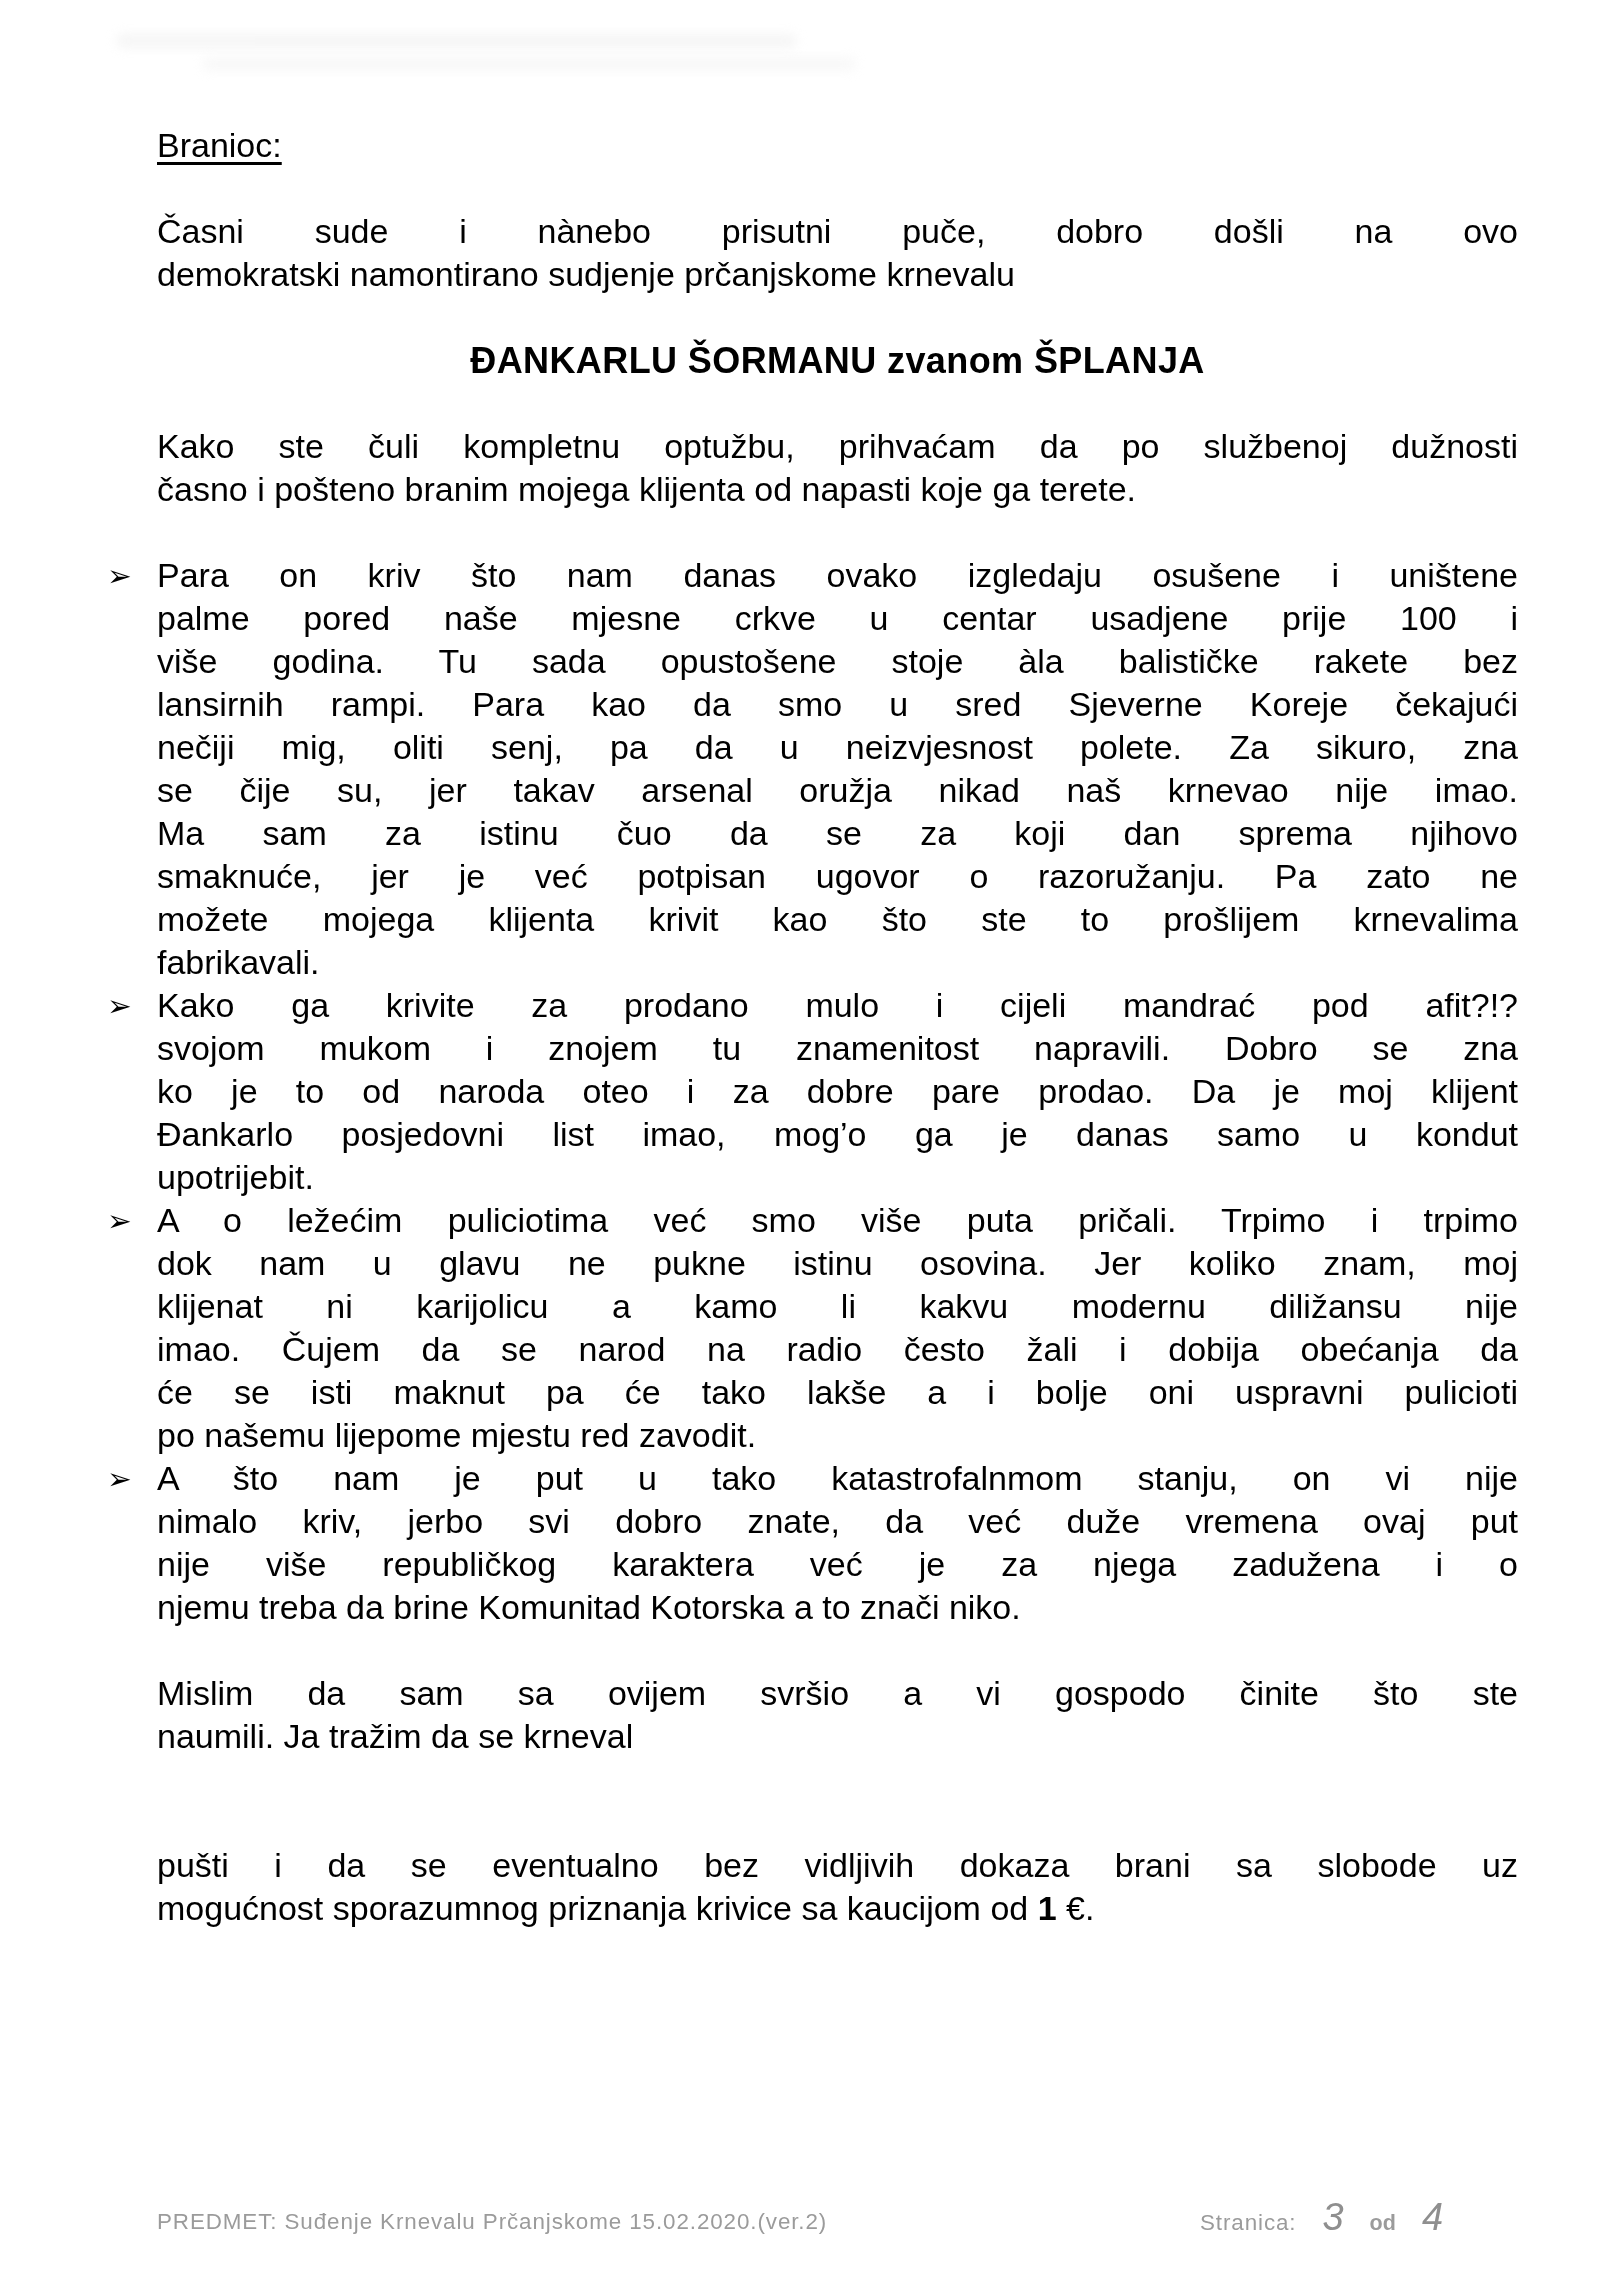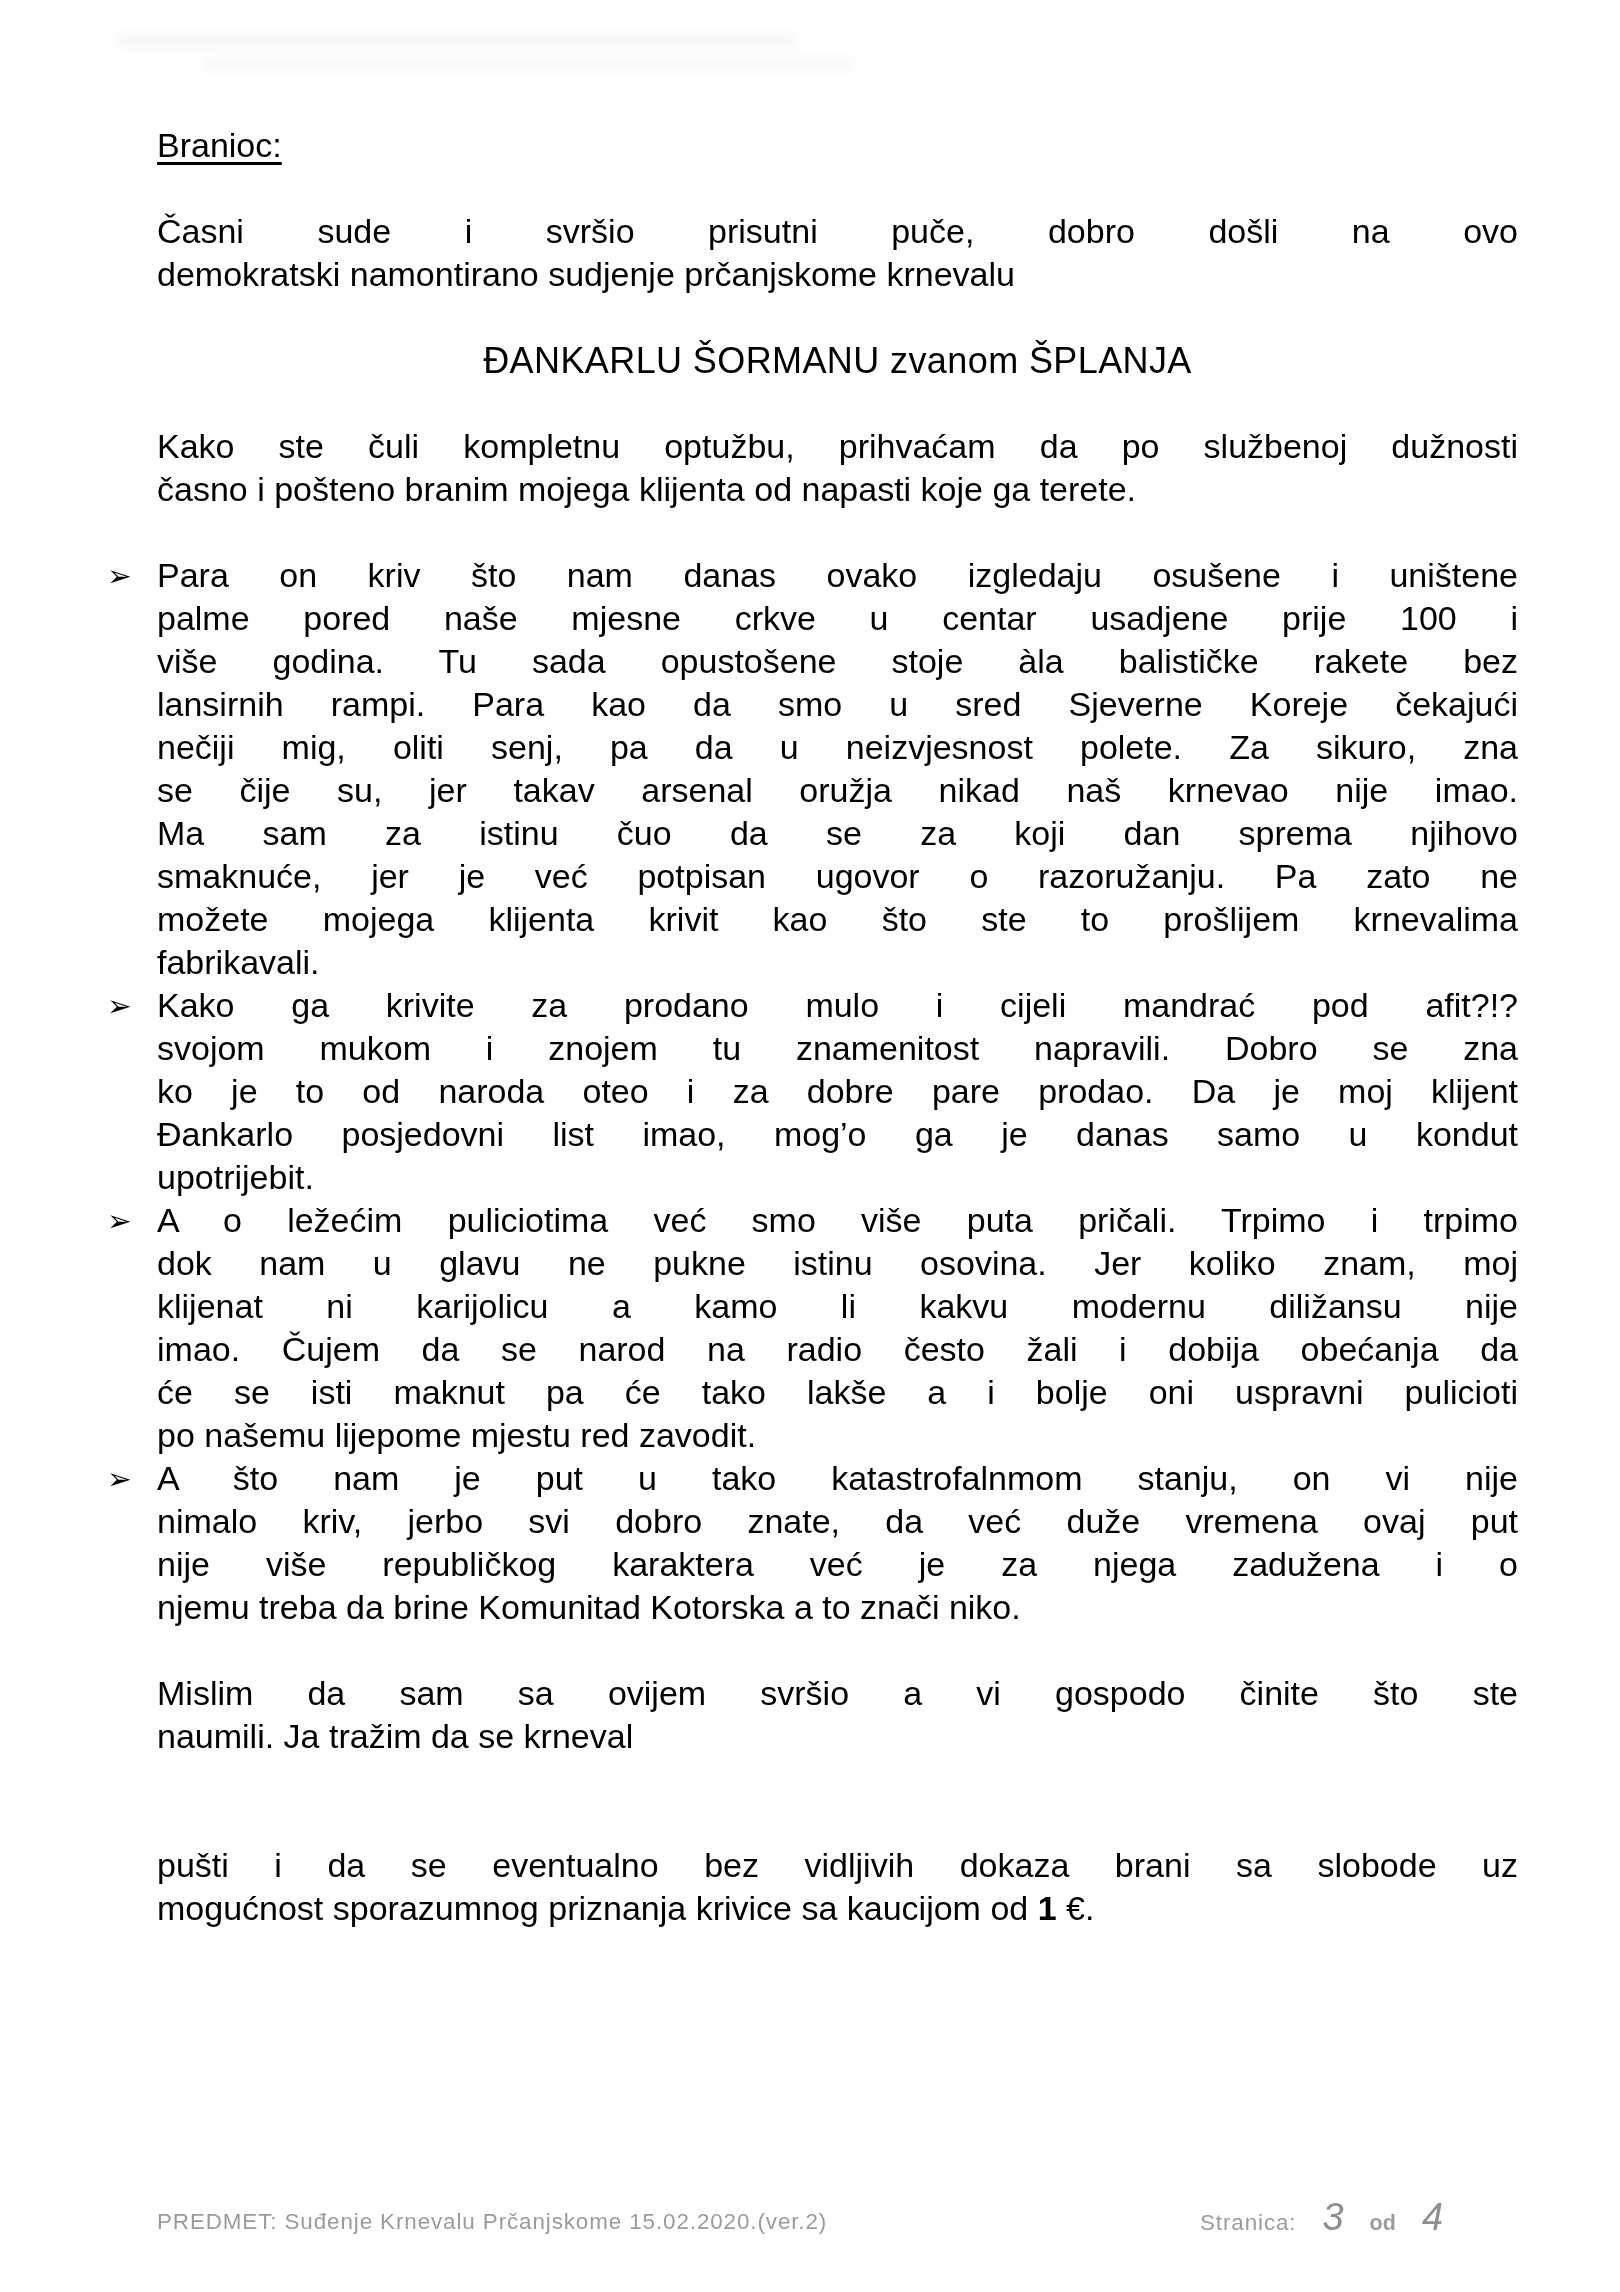--- a/index.html
+++ b/index.html
@@ -21,21 +21,21 @@
     position:absolute; left:157px; top:124px; width:1361px;
     font-size:34px; line-height:43px;
   }
   .blank { height:43px; }
   .line { text-align:justify; text-align-last:justify; text-justify:inter-word; }
   .block .line:last-child { text-align-last:left; }
 
   .heading-line { text-align:left; text-align-last:left; text-decoration:underline; text-underline-offset:5.4px; }
 
   .doc-title {
-    font-weight:normal; font-size:36px; text-align:center; text-align-last:center;
+    font-weight:bold; font-size:36px; text-align:center; text-align-last:center;
     letter-spacing:0.4px;
   }
 
   .bullet { position:relative; }
   .bullet .arrow {
     position:absolute; left:-50px; top:0.9px;
     font-family:"DejaVu Sans", sans-serif; font-size:29.6px; line-height:43px;
   }
 
   .bold { font-weight:bold; }
@@ -57,21 +57,21 @@
 
   <div class="body-col">
 
     <div class="block">
       <div class="line heading-line">Branioc:</div>
     </div>
 
     <div class="blank"></div>
 
     <div class="block">
-      <div class="line">Časni sude i svršio prisutni puče, dobro došli na ovo</div>
+      <div class="line">Časni sude i nànebo prisutni puče, dobro došli na ovo</div>
       <div class="line">demokratski namontirano sudjenje prčanjskome krnevalu</div>
     </div>
 
     <div class="blank"></div>
 
     <div class="doc-title">ĐANKARLU ŠORMANU zvanom ŠPLANJA</div>
 
     <div class="blank"></div>
 
     <div class="block">

